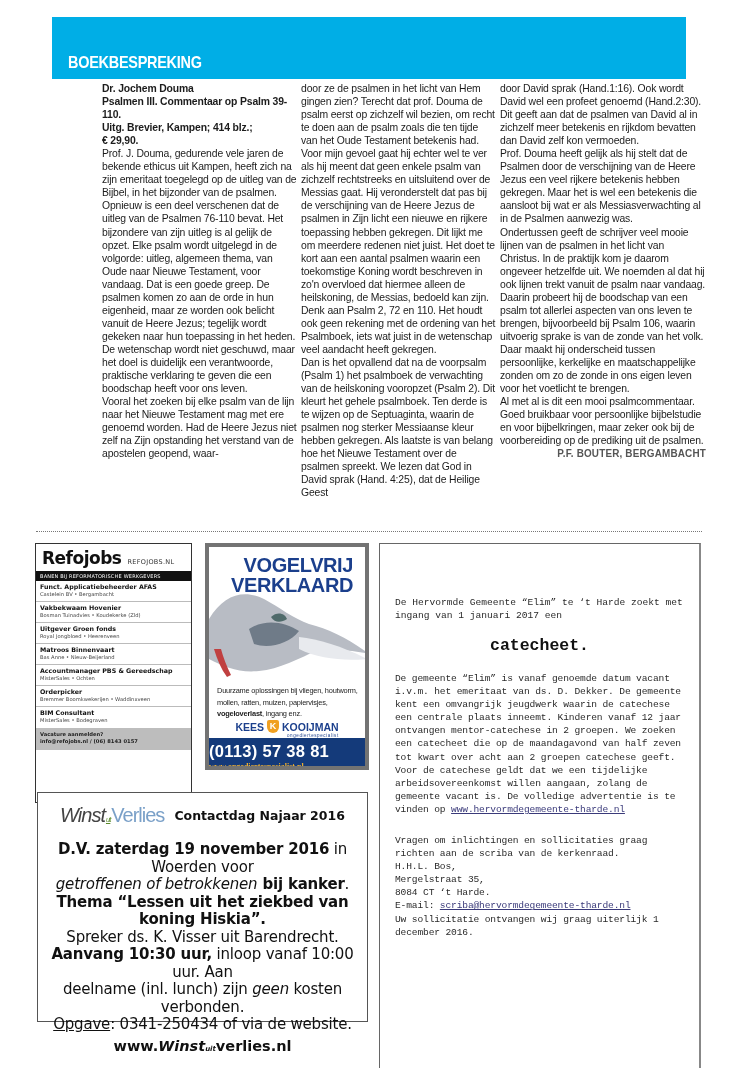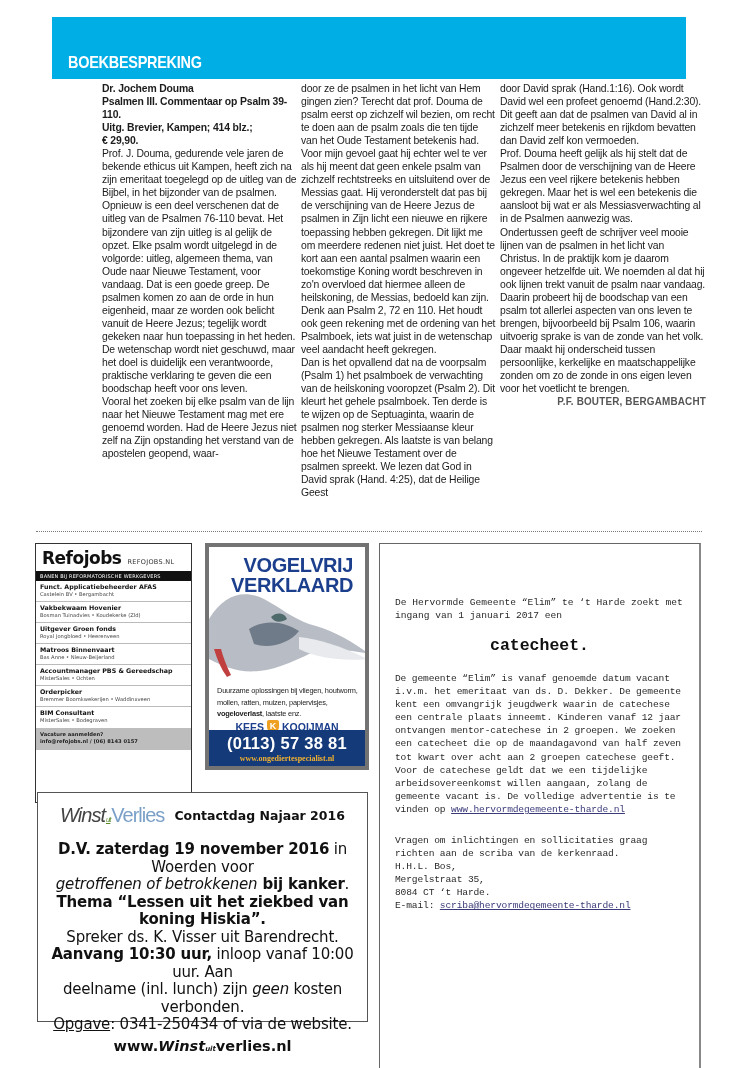--- a/index.html
+++ b/index.html
@@ -39,21 +39,21 @@
 
   
   .pest { position: absolute; left: 205px; top: 543px; width: 164px; height: 227px; border: 4px solid #737373; background: #fff; overflow: hidden; }
   .pest-title { position: absolute; right: 12px; top: 8px; text-align: right; color: #1b3f8c; font-weight: bold; font-size: 20px; line-height: 20px; font-family: "Liberation Sans", sans-serif; letter-spacing: -0.4px; }
   .pigeon { position: absolute; left: 0; top: 42px; width: 164px; height: 90px; }
   .pest-text { position: absolute; left: 8px; right: 6px; top: 138px; font-size: 7.4px; line-height: 11.5px; color: #222; letter-spacing: -0.2px; }
   .pest-text b { font-weight: bold; }
   .pest-brand { position: absolute; left: 0; right: 0; top: 173px; text-align: center; color: #1b3f8c; font-weight: bold; font-size: 10.5px; display: flex; justify-content: center; align-items: center; gap: 3px; }
   .shield-icon { display: inline-block; width: 12px; height: 13px; background: #f0a020; border-radius: 2px 2px 6px 6px; color: #fff; font-size: 9px; line-height: 13px; text-align: center; }
   .pest-brand-sub { position: absolute; left: 78px; top: 186px; font-size: 4.5px; color: #1b3f8c; letter-spacing: 0.6px; }
-  .pest-phone-band { position: absolute; left: 0; right: 0; bottom: 0; height: 36px; background: #143a7a; text-align: center; }
+  .pest-phone-band { position: absolute; left: 0; right: 0; bottom: 0; height: 28px; background: #143a7a; }
   .pest-phone { color: #fff; font-weight: bold; font-size: 16.5px; line-height: 22px; padding-top: 2px; letter-spacing: 0.3px; }
   .pest-web { color: #f2b12e; font-weight: bold; font-size: 8px; line-height: 10px; font-family: "Liberation Serif", serif; }
 
   
   .winst { position: absolute; left: 37px; top: 792px; width: 331px; height: 230px; border: 1px solid #555; background: #fff; text-align: center; font-family: "DejaVu Sans", sans-serif; color: #111; }
   .winst-head { display: flex; align-items: center; justify-content: center; margin-top: 10px; height: 24px; gap: 10px; }
   .winst-logo { font-family: "Liberation Sans", sans-serif; font-style: italic; font-size: 20px; color: #444; letter-spacing: -1px; }
   .winst-logo .uit { font-size: 7px; color: #5a8a2a; text-decoration: underline; margin: 0 1px; }
   .winst-logo .verl { color: #7aa0c8; font-style: normal; font-weight: normal; }
   .winst-headline { font-weight: bold; font-size: 12.5px; }
@@ -92,20 +92,21 @@
 <div class="col col2">
   <p>door ze de psalmen in het licht van Hem gingen zien? Terecht dat prof. Douma de psalm eerst op zichzelf wil bezien, om recht te doen aan de psalm zoals die ten tijde van het Oude Testament betekenis had. Voor mijn gevoel gaat hij echter wel te ver als hij meent dat geen enkele psalm van zichzelf rechtstreeks en uitsluitend over de Messias gaat. Hij veronderstelt dat pas bij de verschijning van de Heere Jezus de psalmen in Zijn licht een nieuwe en rijkere toepassing hebben gekregen. Dit lijkt me om meerdere redenen niet juist. Het doet te kort aan een aantal psalmen waarin een toekomstige Koning wordt beschreven in zo'n overvloed dat hiermee alleen de heilskoning, de Messias, bedoeld kan zijn.</p>
   <p>Denk aan Psalm 2, 72 en 110. Het houdt ook geen rekening met de ordening van het Psalmboek, iets wat juist in de wetenschap veel aandacht heeft gekregen.</p>
   <p>Dan is het opvallend dat na de voorpsalm (Psalm 1) het psalmboek de verwachting van de heilskoning vooropzet (Psalm 2). Dit kleurt het gehele psalmboek. Ten derde is te wijzen op de Septuaginta, waarin de psalmen nog sterker Messiaanse kleur hebben gekregen. Als laatste is van belang hoe het Nieuwe Testament over de psalmen spreekt. We lezen dat God in David sprak (Hand. 4:25), dat de Heilige Geest</p>
 </div>
 
 <div class="col col3">
   <p>door David sprak (Hand.1:16). Ook wordt David wel een profeet genoemd (Hand.2:30). Dit geeft aan dat de psalmen van David al in zichzelf meer betekenis en rijkdom bevatten dan David zelf kon vermoeden.</p>
   <p>Prof. Douma heeft gelijk als hij stelt dat de Psalmen door de verschijning van de Heere Jezus een veel rijkere betekenis hebben gekregen. Maar het is wel een betekenis die aansloot bij wat er als Messiasverwachting al in de Psalmen aanwezig was.</p>
   <p>Ondertussen geeft de schrijver veel mooie lijnen van de psalmen in het licht van Christus. In de praktijk kom je daarom ongeveer hetzelfde uit. We noemden al dat hij ook lijnen trekt vanuit de psalm naar vandaag. Daarin probeert hij de boodschap van een psalm tot allerlei aspecten van ons leven te brengen, bijvoorbeeld bij Psalm 106, waarin uitvoerig sprake is van de zonde van het volk. Daar maakt hij onderscheid tussen persoonlijke, kerkelijke en maatschappelijke zonden om zo de zonde in ons eigen leven voor het voetlicht te brengen.</p>
+  <p>Al met al is dit een mooi psalmcommentaar. Goed bruikbaar voor persoonlijke bijbelstudie en voor bijbelkringen, maar zeker ook bij de voorbereiding op de prediking uit de psalmen.</p>
   <p class="signature">P.F. BOUTER, BERGAMBACHT</p>
 </div>
 
 <div class="divider"></div>
 
 <div class="refo">
   <div class="refo-head">
     <span class="refo-logo">Refojobs</span>
     <span class="refo-url">REFOJOBS.NL</span>
   </div>
@@ -149,21 +150,21 @@
     <div>VOGELVRIJ</div>
     <div>VERKLAARD</div>
   </div>
   <svg class="pigeon" viewBox="0 0 164 90">
     <path d="M0,30 C15,5 35,0 55,10 C70,18 85,30 100,35 C120,40 140,50 160,65 C140,60 125,62 110,60 C90,70 70,80 50,82 C30,84 15,78 0,70 Z" fill="#b8bcc4"></path>
     <path d="M40,40 C55,30 75,32 90,42 C80,55 60,60 45,55 Z" fill="#6f7b88"></path>
     <path d="M62,28 C68,22 76,24 78,30 C72,34 66,34 62,28 Z" fill="#4f6a6a"></path>
     <path d="M90,48 C110,50 135,58 158,70 C135,72 110,70 90,60 Z" fill="#e8eaee"></path>
     <path d="M5,60 C8,70 12,80 18,88 L22,86 C18,78 14,68 12,60 Z" fill="#c04040"></path>
   </svg>
-  <div class="pest-text"><span>Duurzame oplossingen bij vliegen, houtworm, mollen, ratten, muizen, papiervisjes, </span><b>vogeloverlast</b><span>, laatste enz.</span></div>
+  <div class="pest-text"><span>Duurzame oplossingen bij vliegen, houtworm, mollen, ratten, muizen, papiervisjes, </span><b>vogeloverlast</b><span>, ingang enz.</span></div>
   <div class="pest-brand">
     <span>KEES</span>
     <span class="shield-icon">K</span>
     <span>KOOIJMAN</span>
   </div>
   <div class="pest-brand-sub">ongediertespecialist</div>
   <div class="pest-phone-band">
     <div class="pest-phone">(0113) 57 38 81</div>
     <div class="pest-web">www.ongediertespecialist.nl</div>
   </div>
@@ -189,14 +190,15 @@
 <div class="church">
   <div class="church-intro">De Hervormde Gemeente “Elim”  te ‘t Harde zoekt met ingang van 1 januari 2017 een</div>
   <div class="church-title">catecheet.</div>
   <div class="church-body"><span>De gemeente “Elim” is vanaf genoemde datum vacant i.v.m. het emeritaat van ds. D. Dekker. De gemeente kent een omvangrijk jeugdwerk waarin de catechese een centrale plaats inneemt. Kinderen vanaf 12 jaar  ontvangen mentor-catechese in 2 groepen. We zoeken een catecheet die op de maandagavond van half zeven tot kwart over acht aan 2 groepen catechese geeft. Voor de catechese geldt dat we een tijdelijke arbeidsovereenkomst willen aangaan, zolang de gemeente vacant is. De volledige advertentie is te vinden op </span><span class="link">www.hervormdegemeente-tharde.nl</span></div>
   <div class="church-contact">
     <div>Vragen om inlichtingen en sollicitaties graag richten aan de scriba van de kerkenraad.</div>
     <div>H.H.L. Bos,</div>
     <div>Mergelstraat 35,</div>
     <div>8084 CT ‘t Harde.</div>
     <div><span>E-mail: </span><span class="link">scriba@hervormdegemeente-tharde.nl</span></div>
+    <div>Uw sollicitatie ontvangen wij graag uiterlijk 1 december 2016.</div>
   </div>
 </div>
 
 </body></html>

